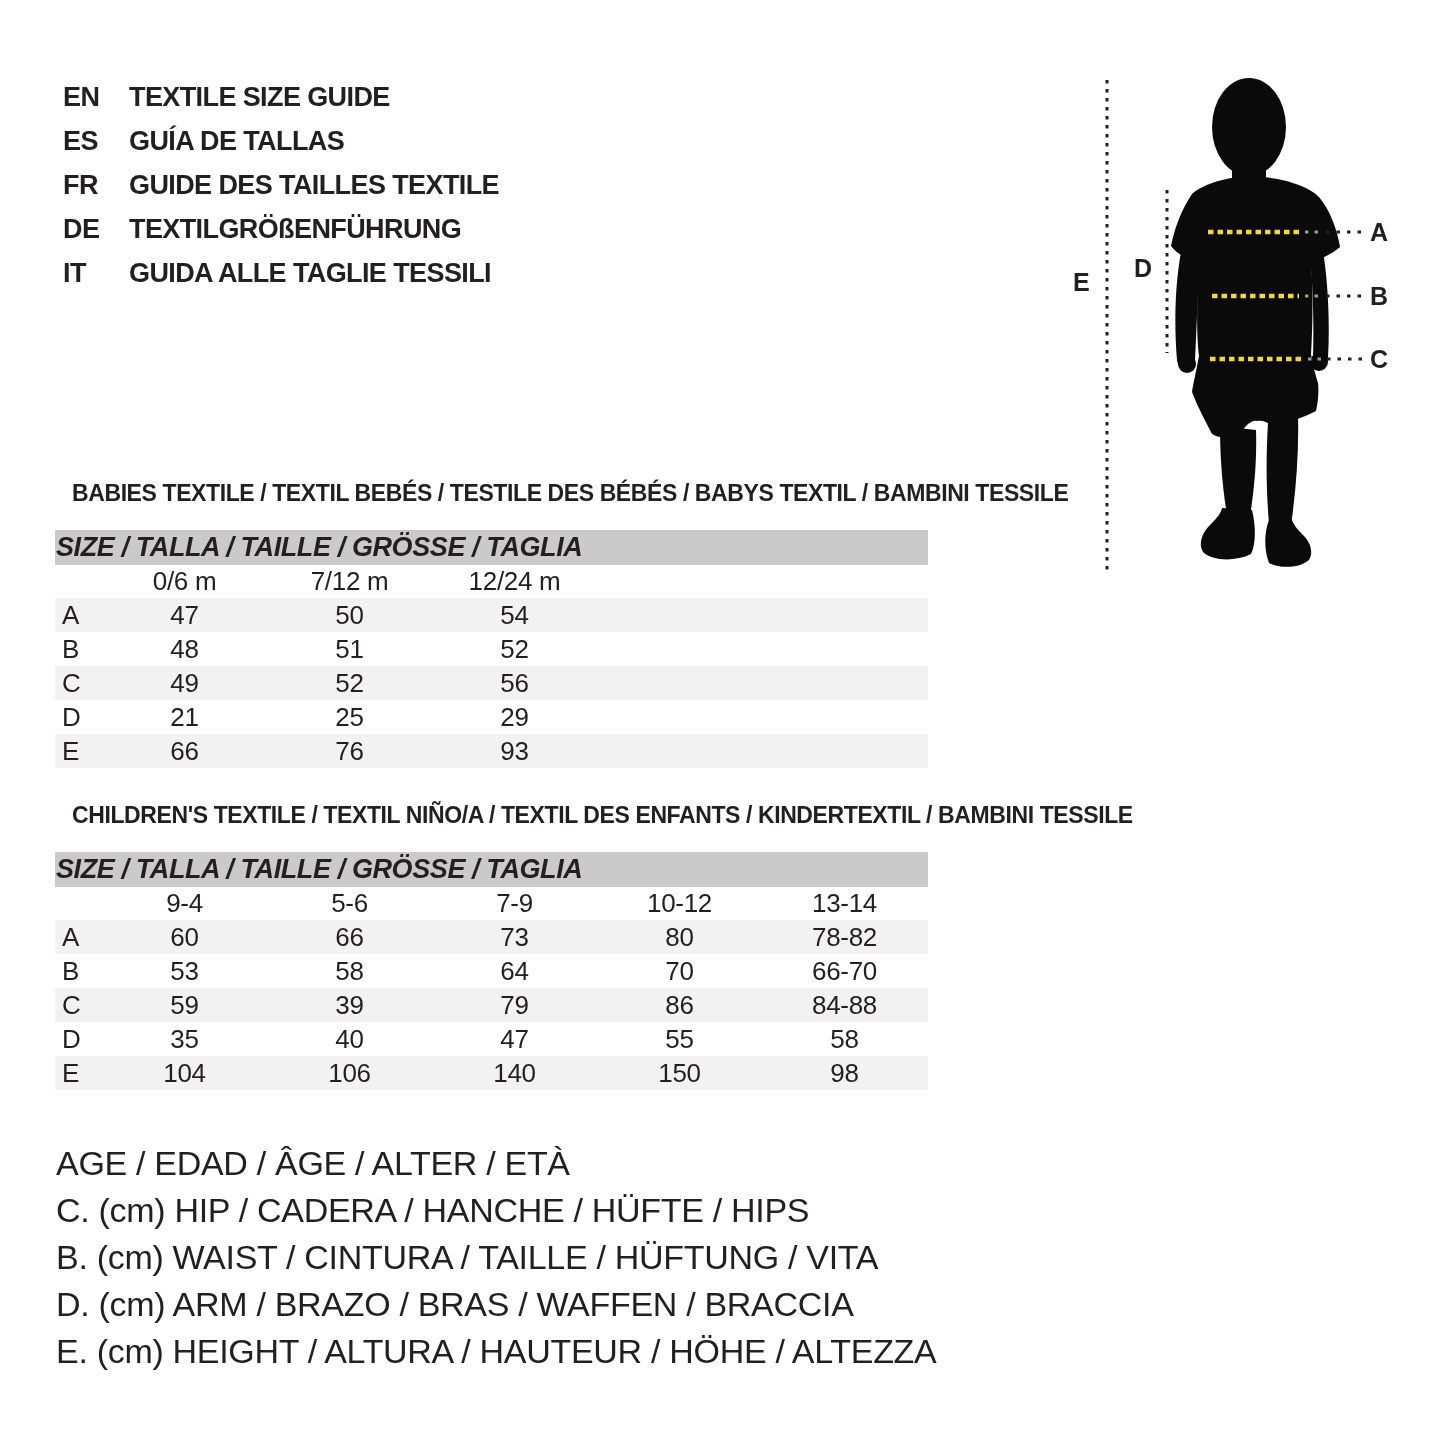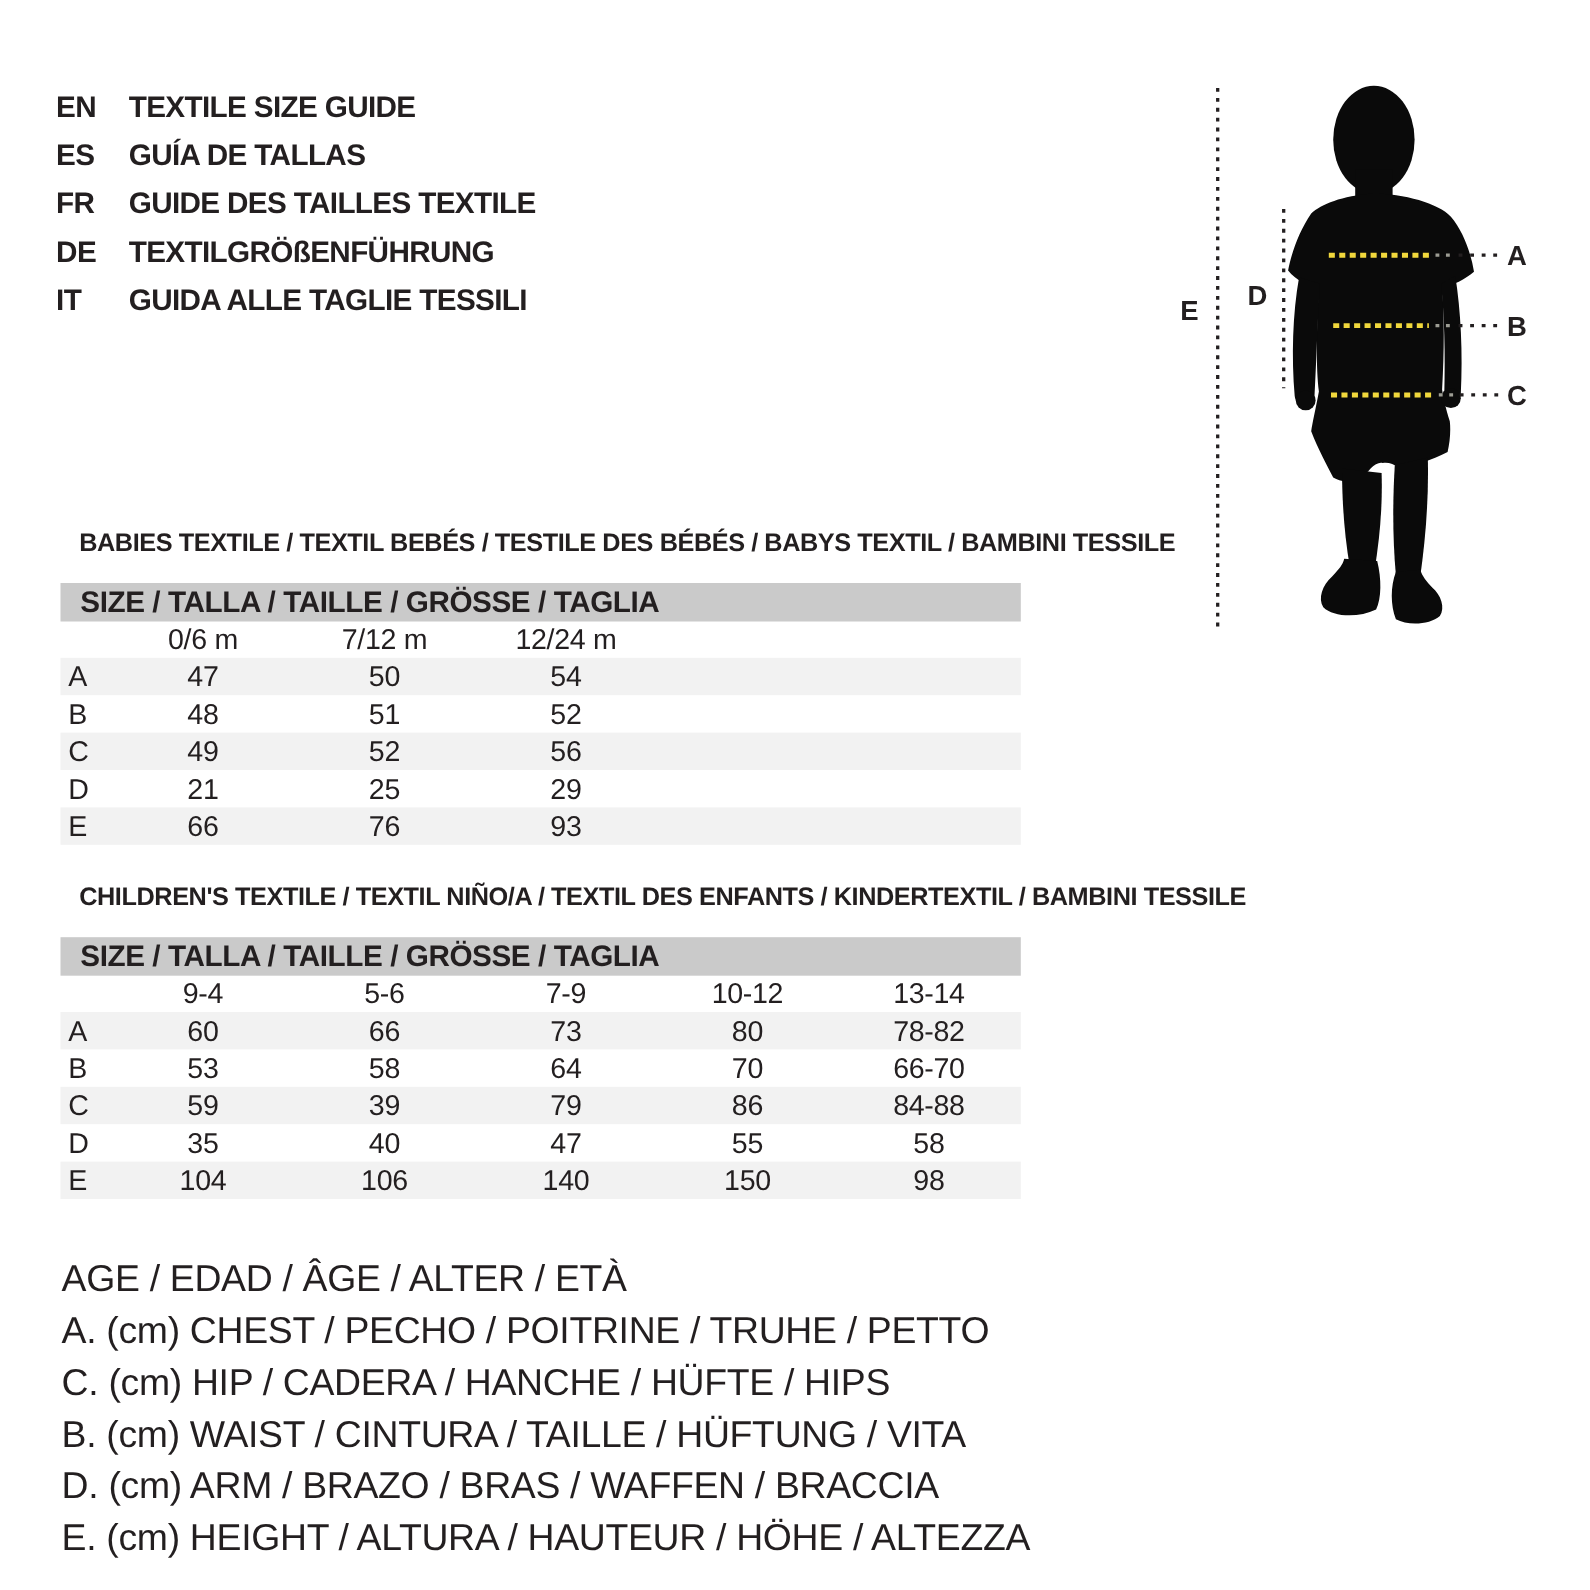--- a/index.html
+++ b/index.html
@@ -4,37 +4,37 @@
 <style>
   html,body{margin:0;padding:0;}
   body{
     width:1445px;height:1445px;background:#ffffff;position:relative;
     font-family:"Liberation Sans",sans-serif;color:#231f20;
     -webkit-font-smoothing:antialiased;overflow:hidden;
   }
   .page{position:absolute;inset:0;}
 
   
-  .lang-list{position:absolute;left:51px;top:75px;}
+  .lang-list{position:absolute;left:63px;top:75px;}
   .lang-row{display:flex;align-items:center;height:44px;
     font-size:27px;font-weight:700;letter-spacing:-0.6px;white-space:nowrap;}
   .lang-code{flex:0 0 66px;}
 
   
   .section-title{position:absolute;left:72px;font-size:23px;font-weight:700;
     letter-spacing:-0.4px;white-space:nowrap;}
   .babies-title{top:480px;}
   .children-title{top:802px;}
 
   
   .size-table{position:absolute;left:55px;width:873px;}
   .babies-table{top:530px;}
   .children-table{top:852px;}
   .size-bar{height:35px;background:#cacaca;display:flex;align-items:center;
-    padding-left:18px;font-size:27px;font-weight:700;letter-spacing:-0.4px;}
+    padding-left:1px;font-size:27px;font-weight:700;letter-spacing:-0.4px;font-style:italic;}
   .trow{display:flex;align-items:center;height:34px;font-size:26px;letter-spacing:-0.3px;}
   .trow.head{height:33px;}
   .trow.striped{background:#f2f2f2;}
   .rlabel{flex:0 0 40px;padding-left:7px;}
   .tcell{flex:0 0 165px;text-align:center;}
 
   
   .legend{position:absolute;left:56px;top:1140px;}
   .legend-line{height:47px;display:flex;align-items:center;font-size:34px;
     letter-spacing:-0.3px;white-space:nowrap;}
@@ -244,20 +244,19 @@
       <div class="tcell">104</div>
       <div class="tcell">106</div>
       <div class="tcell">140</div>
       <div class="tcell">150</div>
       <div class="tcell">98</div>
     </div>
   </div>
 
   <div class="legend">
     <div class="legend-line">AGE / EDAD / ÂGE / ALTER / ETÀ</div>
-    <div class="legend-line">A. (cm) CHEST / PECHO / POITRINE / TRUHE / PETTO</div>
     <div class="legend-line">C. (cm) HIP / CADERA / HANCHE / HÜFTE / HIPS</div>
     <div class="legend-line">B. (cm) WAIST / CINTURA / TAILLE / HÜFTUNG / VITA</div>
     <div class="legend-line">D. (cm) ARM / BRAZO / BRAS / WAFFEN / BRACCIA</div>
     <div class="legend-line">E. (cm) HEIGHT / ALTURA / HAUTEUR / HÖHE / ALTEZZA</div>
   </div>
 
 </div>
 
 </body></html>

